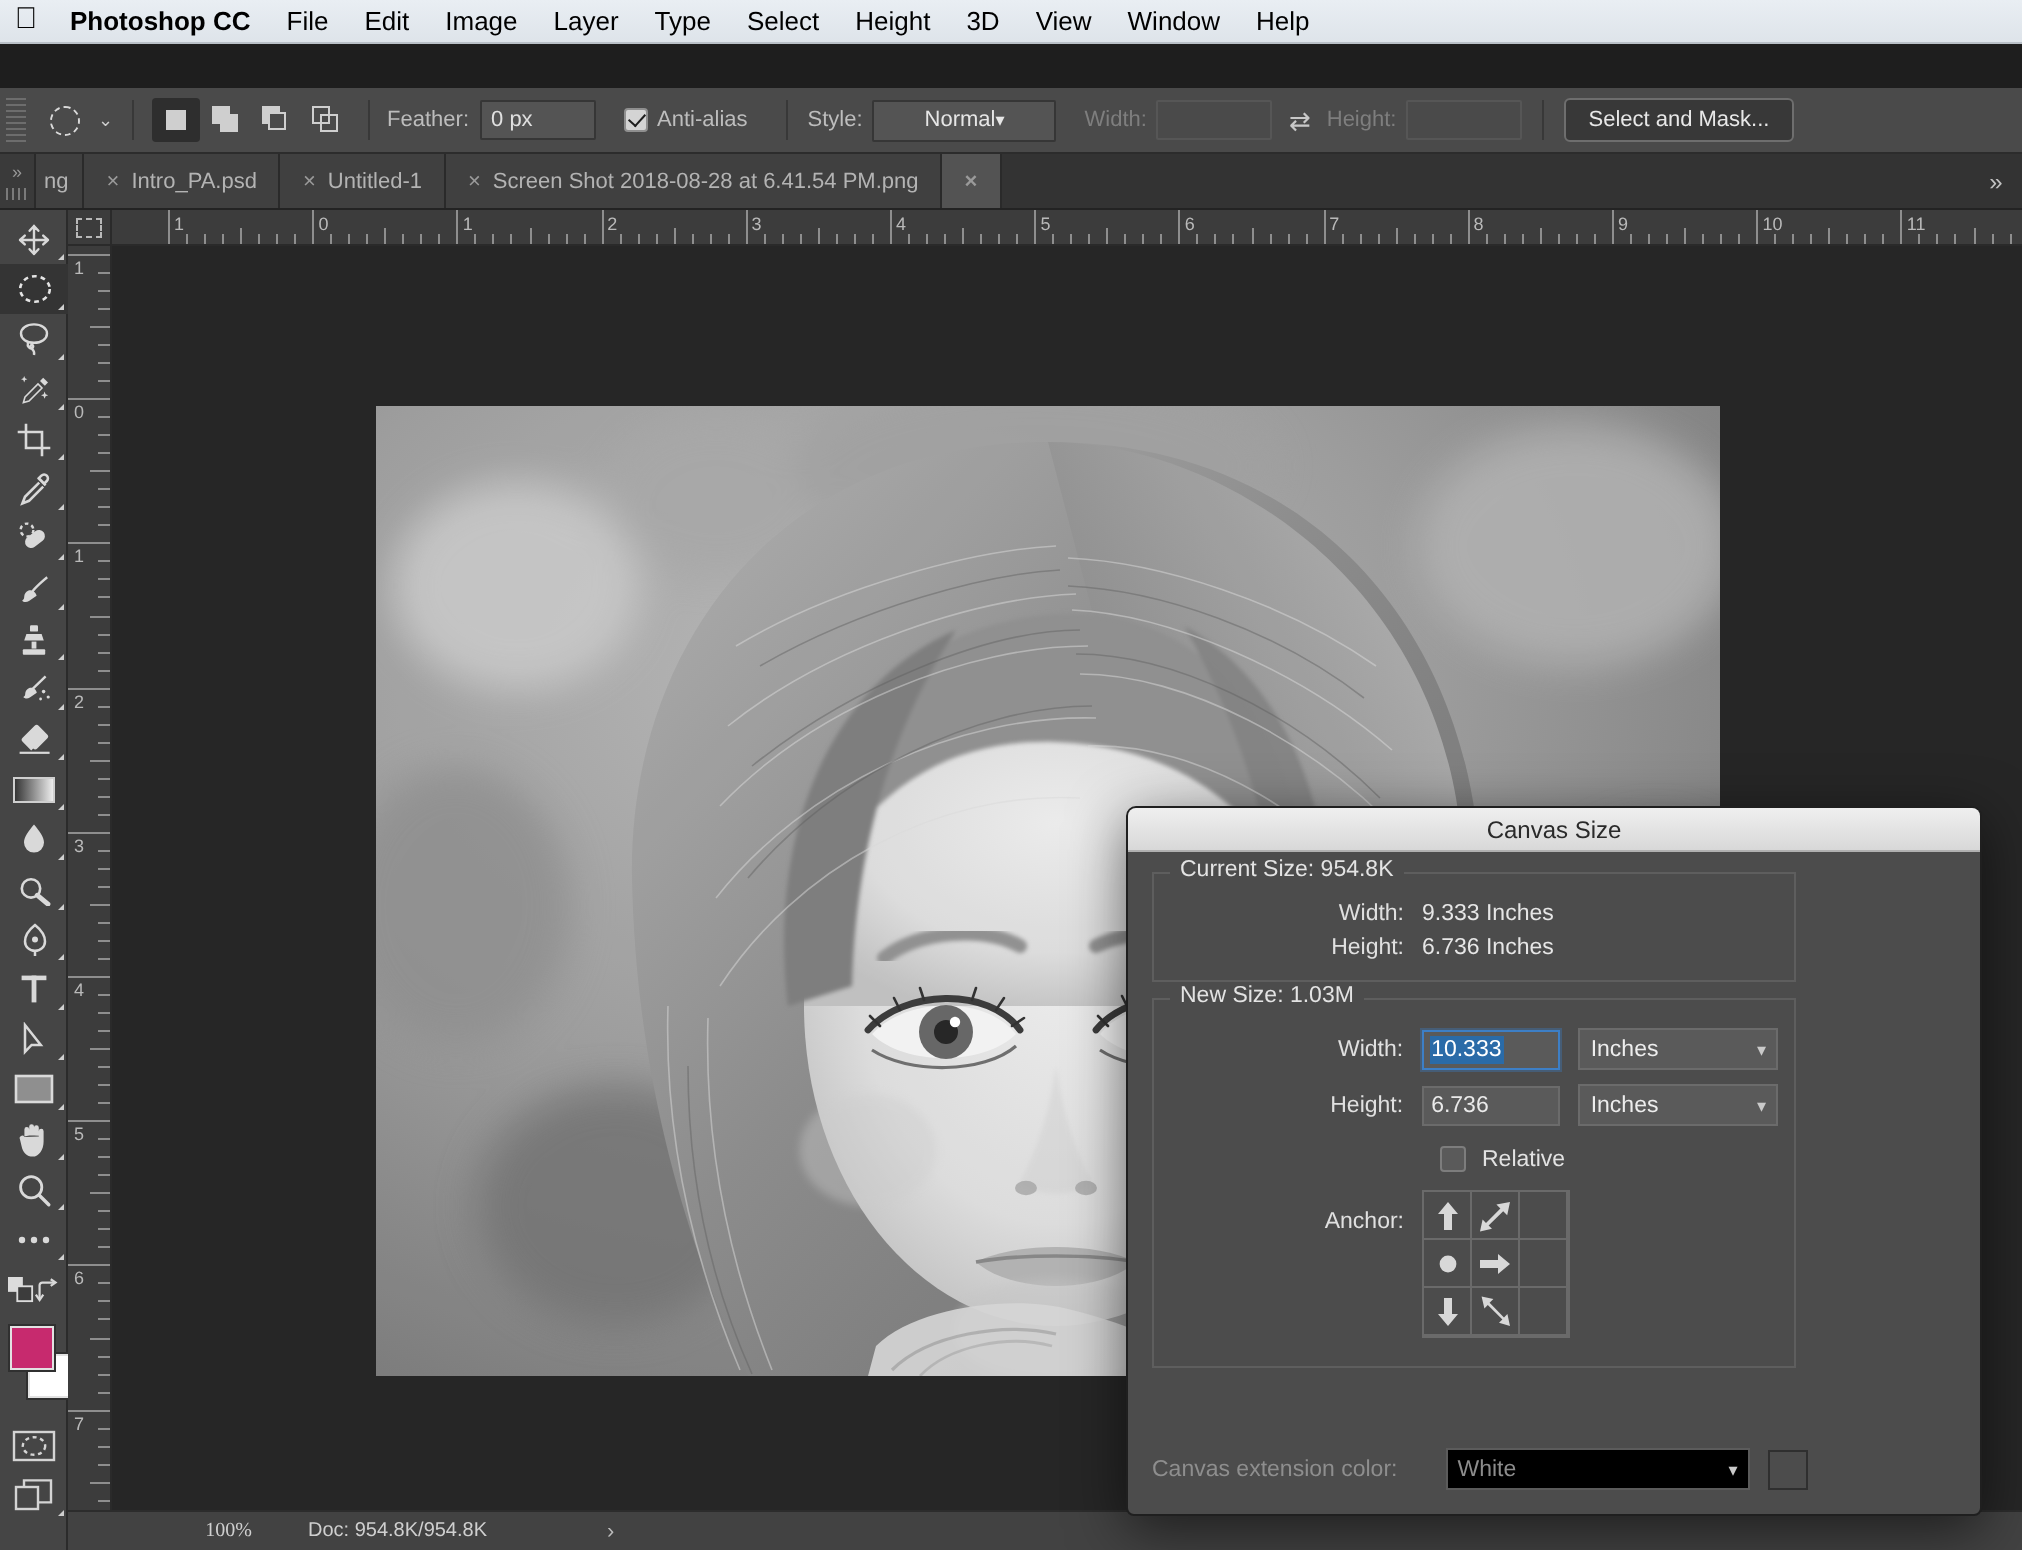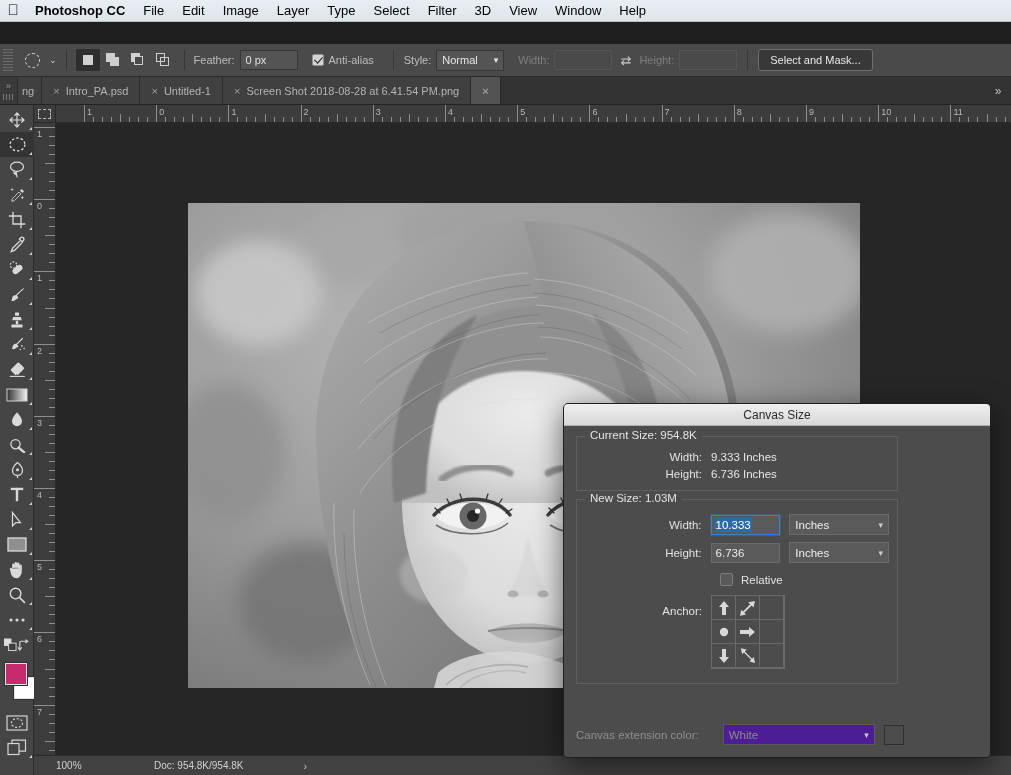--- a/index.html
+++ b/index.html
@@ -89,23 +89,23 @@
   .cb {
     width: 12px; height: 12px; background: #d4d4d4; border-radius: 2px;
     position: relative; border: 1px solid #8f8f8f;
   }
   .cb.checked::after {
     content: ""; position: absolute; left: 3px; top: 0px;
     width: 4px; height: 7px; border: solid #1e1e1e;
     border-width: 0 1.7px 1.7px 0; transform: rotate(42deg);
   }
   .sel-dd {
-    background: #545454; border: 1px solid #363636; height: 21px; width: 68px;
+    background: #545454; border: 1px solid #363636; height: 21px; width: 92px;
     color: #e6e6e6; font-size: 11px; display: flex; align-items: center;
-    padding: 0 5px; justify-content: space-between; border-radius: 1px;
+    padding: 0 5px; justify-content: center; border-radius: 1px;
   }
   .swap-ico { color: #c8c8c8; font-size: 13px; margin: 0 8px; }
   .btn-dark {
     background: #383838; border: 1px solid #6e6e6e; border-radius: 3px;
     color: #e8e8e8; font-size: 11px; height: 22px;
     padding: 0 11px; display: flex; align-items: center;
   }
 
   
   .tabbar {
@@ -199,21 +199,21 @@
     width: 672px; height: 485px;
     background: #8b8b8b;
     overflow: hidden;
   }
   .photo svg { display: block; }
   .status-bar {
     position: absolute; left: 0; bottom: 0; width: 977px; height: 20px;
     background: #424242; border-top: 1px solid #2c2c2c;
     display: flex; align-items: center; font-size: 10px; color: #cfcfcf;
   }
-  .status-zoom { width: 70px; text-align: left; }
+  .status-zoom { width: 70px; text-align: right; font-family: Liberation Serif, serif; }
   .status-doc { margin-left: 28px; }
   .status-arrow { margin-left: 60px; color: #bdbdbd; font-size: 11px; }
   .status-grip {
     width: 14px; height: 14px; margin-left: 2px; margin-right: 6px;
   }
 
   
   .dialog {
     position: absolute; left: 563px; top: 403px;
     width: 428px; height: 355px;
@@ -261,21 +261,21 @@
   .sel-text {
     background: #2a6ba8; color: #ffffff; padding: 1px 1px;
   }
   .dlg-select {
     width: 100px; height: 21px; margin-left: 9px;
     background: #5a5a5a; border: 1px solid #6b6b6b;
     color: #ededed; font-size: 11.5px;
     display: flex; align-items: center; justify-content: space-between;
     padding: 0 5px;
   }
-  .dlg-select.disabled { color: #8c8c8c; background: #4c1d95; border-color: #5b5b5b; gap: 12px; }
+  .dlg-select.disabled { color: #8c8c8c; background: #000000; border-color: #5b5b5b; gap: 12px; }
   .dlg-select .ch { font-size: 9px; color: #cacaca; }
   .rel-row { display: flex; align-items: center; margin: 10px 0 9px 0; }
   .rel-cb {
     width: 13px; height: 13px; background: #5a5a5a;
     border: 1px solid #7d7d7d; border-radius: 2px; margin-left: 135px;
   }
   .rel-label { font-size: 11.5px; color: #e2e2e2; margin-left: 8px; }
   .anchor-row { display: flex; align-items: flex-start; }
   .anchor-lbl {
     width: 126px; text-align: right; padding-right: 9px;
@@ -317,21 +317,21 @@
 
   <div class="mac-menubar">
     <div class="apple-logo"></div>
     <div class="mac-menu-item app-name">Photoshop CC</div>
     <div class="mac-menu-item">File</div>
     <div class="mac-menu-item">Edit</div>
     <div class="mac-menu-item">Image</div>
     <div class="mac-menu-item">Layer</div>
     <div class="mac-menu-item">Type</div>
     <div class="mac-menu-item">Select</div>
-    <div class="mac-menu-item">Filter</div>
+    <div class="mac-menu-item">Height</div>
     <div class="mac-menu-item">3D</div>
     <div class="mac-menu-item">View</div>
     <div class="mac-menu-item">Window</div>
     <div class="mac-menu-item">Help</div>
   </div>
 
 
   <div class="options-bar">
     <div class="grip"></div>
 

